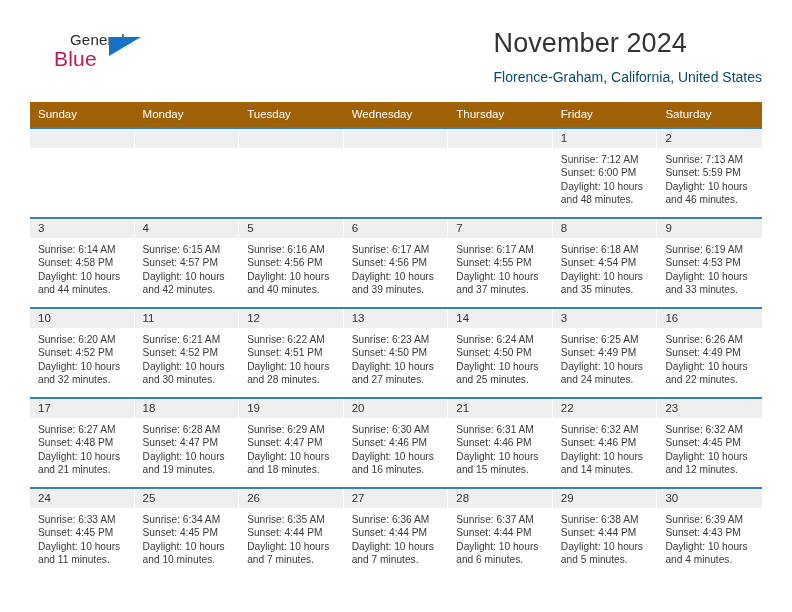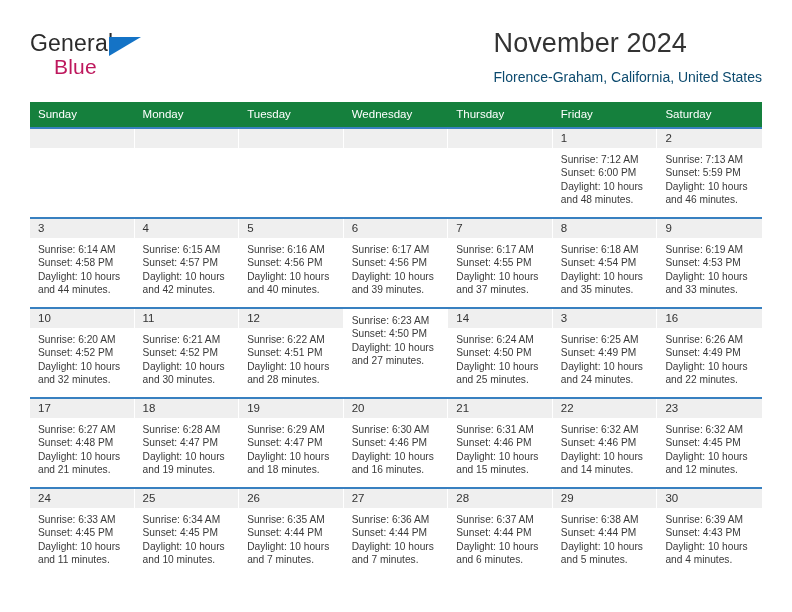--- a/index.html
+++ b/index.html
@@ -32,25 +32,26 @@
   }
 
   .logo {
     position: relative;
     width: 150px;
     padding-top: 4px;
     line-height: 1;
     user-select: none;
   }
   .logo-general {
-    font-size: 23px;
+    font-size: 15px;
     color: #2b2b2b;
     letter-spacing: .2px;
     display: block;
     font-family: "Liberation Sans", sans-serif;
+    margin-left: 40px;
   }
   .logo-blue {
     font-size: 21px;
     color: #be185d;
     letter-spacing: .2px;
     display: block;
     margin-top: 1px;
     margin-left: 24px;
   }
   .logo-triangle {
@@ -85,21 +86,21 @@
   
   .calendar {
     margin: 16px 30px 0 30px;
     width: 732px;
     box-sizing: border-box;
   }
 
   .weekday-row {
     display: grid;
     grid-template-columns: repeat(7, 1fr);
-    background: #15803d;
+    background: #a16207;
   }
   .weekday {
     color: #ffffff;
     font-size: 11.5px;
     padding: 5px 0 5px 8px;
     box-sizing: border-box;
     line-height: 1.3;
     white-space: nowrap;
   }
 
@@ -372,20 +373,23 @@
             <span class="daynum">12</span>
           </div>
         <div class="day-body">
           <div class="day-line">Sunrise: 6:22 AM</div>
           <div class="day-line">Sunset: 4:51 PM</div>
           <div class="day-line">Daylight: 10 hours</div>
           <div class="day-line">and 28 minutes.</div>
         </div>
       </div>
       <div class="day-cell">
+        <div class="daynum-band">
+            <span class="daynum">13</span>
+          </div>
         <div class="day-body">
           <div class="day-line">Sunrise: 6:23 AM</div>
           <div class="day-line">Sunset: 4:50 PM</div>
           <div class="day-line">Daylight: 10 hours</div>
           <div class="day-line">and 27 minutes.</div>
         </div>
       </div>
       <div class="day-cell">
         <div class="daynum-band">
             <span class="daynum">14</span>

